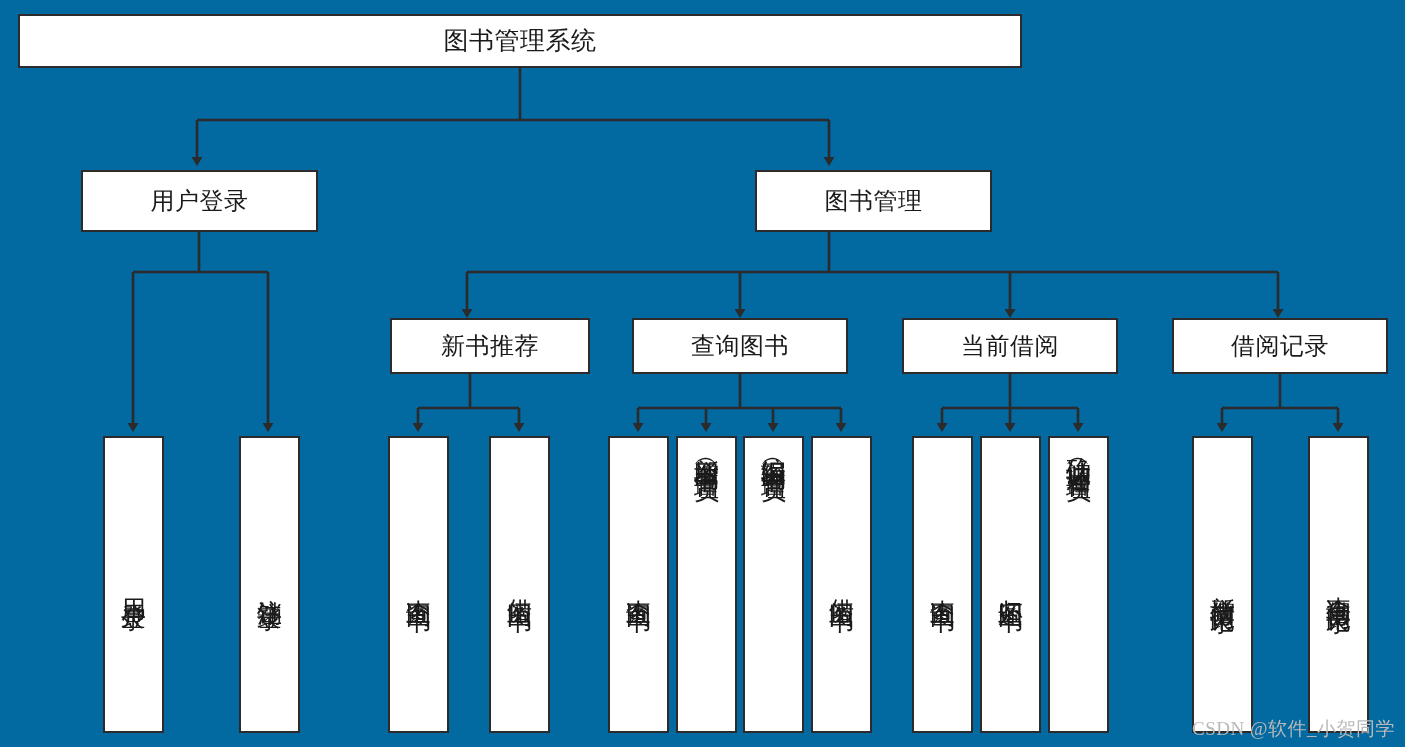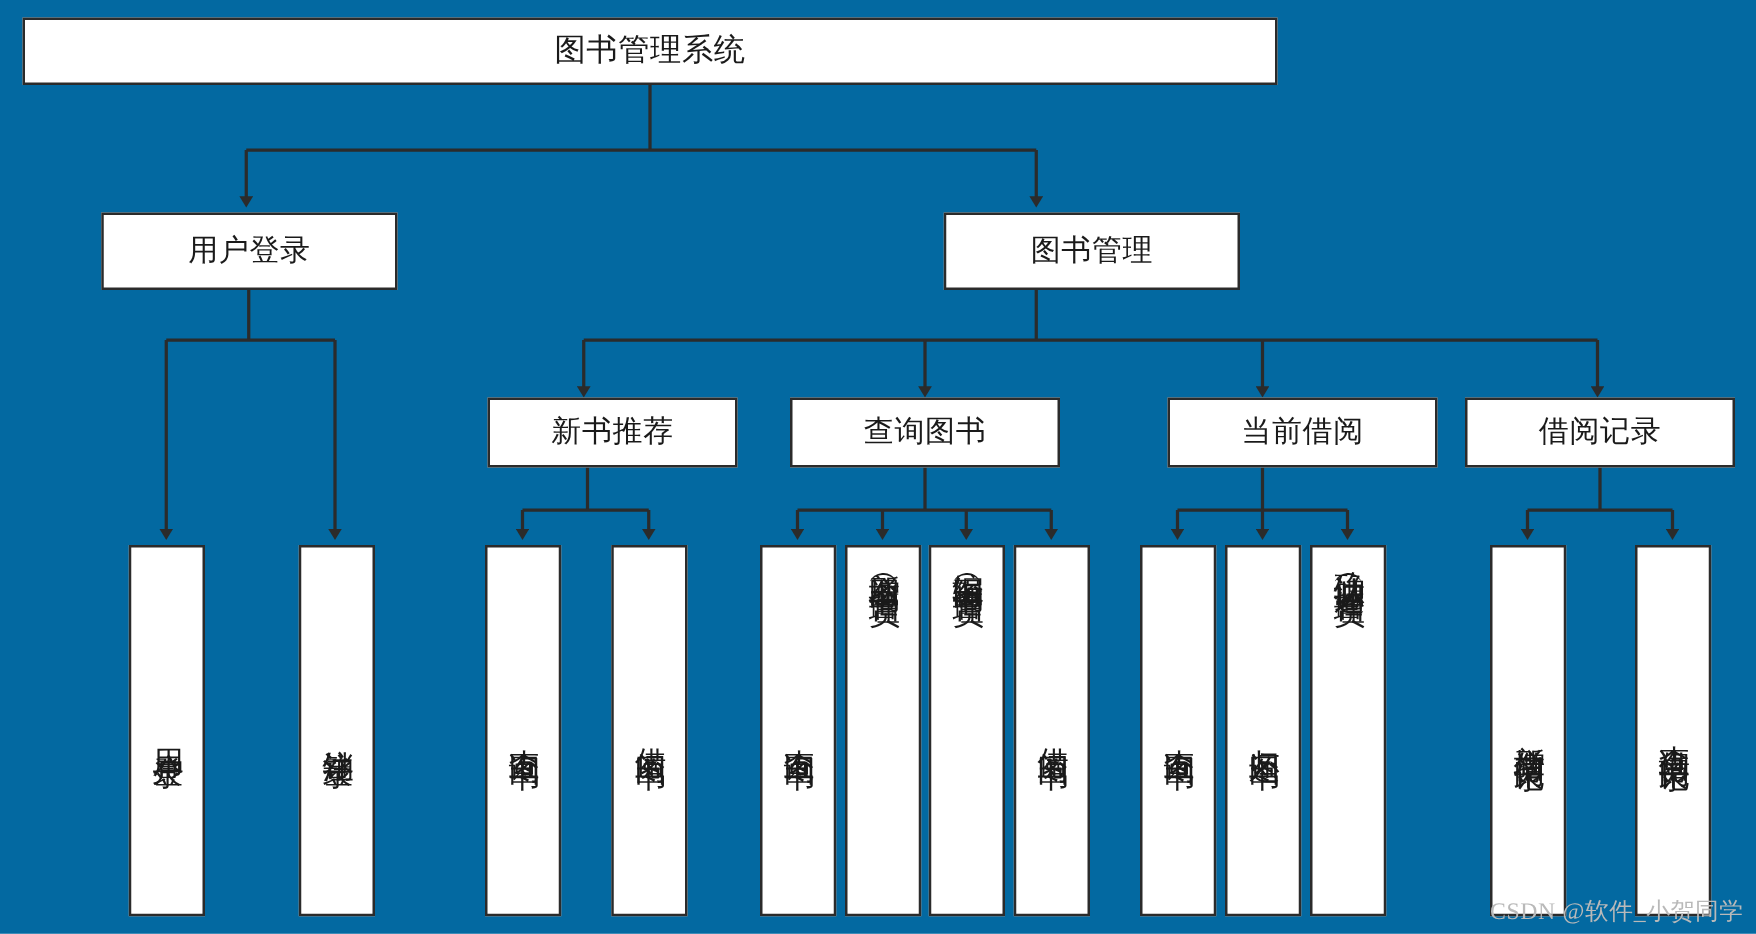--- a/index.html
+++ b/index.html
@@ -141,21 +141,21 @@
   <div class="node horiz" style="left:711px; top:170px; width:237px; height:62px;margin-left:44px;">
     <span class="label">图书管理</span>
   </div>
 
   <div class="node horiz" style="left:362px; top:318px; width:200px; height:56px;margin-left:28px;">
     <span class="label">新书推荐</span>
   </div>
   <div class="node horiz" style="left:632px; top:318px; width:216px; height:56px;">
     <span class="label">查询图书</span>
   </div>
-  <div class="node horiz" style="left:902px; top:318px; width:216px; height:56px;margin-left:32px;">
+  <div class="node horiz" style="left:902px; top:318px; width:216px; height:56px;">
     <span class="label">当前借阅</span>
   </div>
   <div class="node horiz" style="left:1172px; top:318px; width:216px; height:56px;">
     <span class="label">借阅记录</span>
   </div>
 
   <div class="node vert centerv" style="left:103px; top:436px; width:61px; height:297px;">
     <span class="label">用户登录</span>
   </div>
   <div class="node vert centerv" style="left:239px; top:436px; width:61px; height:297px;">

